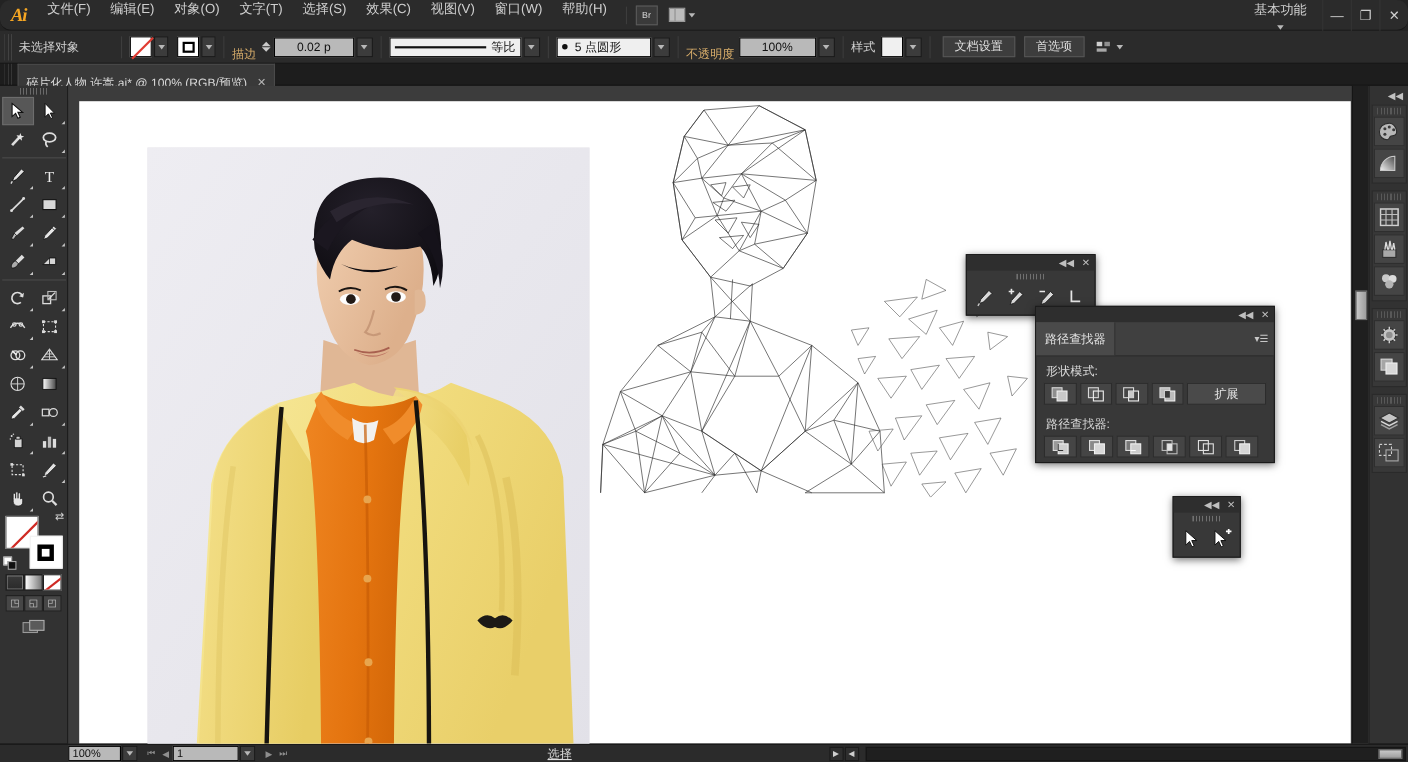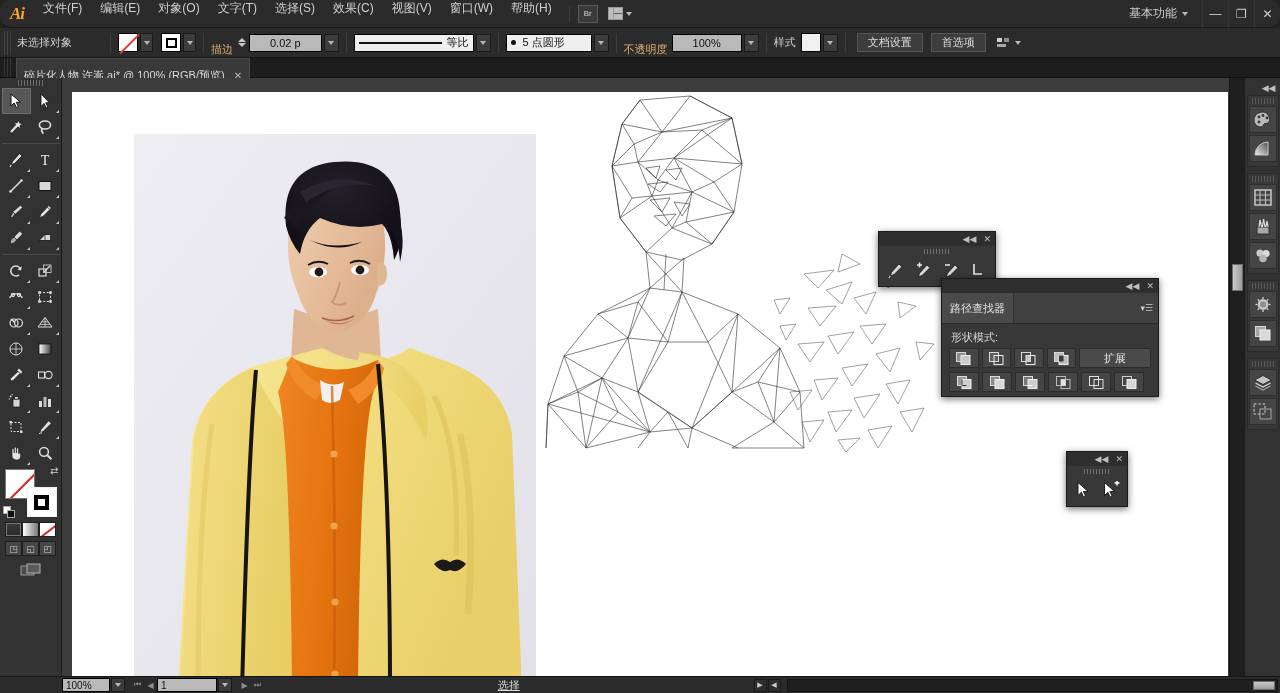--- a/index.html
+++ b/index.html
@@ -33,21 +33,21 @@
   }
   .arrange-btn{ display:flex; align-items:center; gap:3px; margin-right:4px; }
   .arr-ico{ width:15px; height:13px; border:1px solid #9a9a9a; display:flex; }
   .arr-ico i{ display:block; border-right:1px solid #9a9a9a; }
   .arr-ico i:first-child{ width:6px; background:#bdbdbd; }
   .arr-ico i:last-child{ width:8px; border-right:none;
       background:linear-gradient(#bdbdbd 48%,#5a5a5a 48%,#5a5a5a 52%,#bdbdbd 52%); }
   .caret{ width:0;height:0;border-left:3px solid transparent;border-right:3px solid transparent;
     border-top:4px solid #b8b8b8; }
   .menu-right{ margin-left:auto; display:flex; align-items:center; height:28px; }
-  .workspace-btn{ font-size:12px; padding:0 8px; display:flex; align-items:center; gap:5px; }
+  .workspace-btn{ font-size:12px; padding:0 8px; display:flex; align-items:center; gap:5px;flex-direction:column; }
   .wincontrols{ display:flex; height:28px; margin-left:6px; }
   .wc{ width:26px; height:28px; display:flex; align-items:center; justify-content:center;
        color:#cfcfcf; font-size:12px; border-left:1px solid #343434; }
 
   
   .controlbar{
     height:30px; background:#2b2b2b; display:flex; align-items:center;
     border-bottom:1px solid #161616; padding-left:4px; flex:0 0 30px; gap:0;
   }
   .grip{ width:7px; height:24px;
@@ -849,20 +849,21 @@
             <div class="pf-btn">
               <svg width="17" height="15" viewBox="0 0 17 15">
                   <rect x="1.5" y="1.5" width="9" height="9" fill="#bdbdbd" stroke="#d8d8d8"></rect>
                   <rect x="6" y="4.5" width="9" height="9" fill="#bdbdbd" stroke="#f0f0f0"></rect>
                   <rect x="6" y="4.5" width="4.5" height="6" fill="#3a3a3a"></rect>
                 </svg>
             </div>
             <div class="pf-expand">扩展</div>
           </div>
 
+          <div class="pf-sec">路径查找器:</div>
           <div class="pf-row six">
             <div class="pf-btn">
               <svg width="17" height="15" viewBox="0 0 17 15">
                   <rect x="1.5" y="1.5" width="9" height="9" fill="#9a9a9a" stroke="#ddd"></rect>
                   <rect x="6" y="4.5" width="9" height="9" fill="#cfcfcf" stroke="#f0f0f0"></rect>
                   <path d="M6 4.5 v6 h4.5" stroke="#333" fill="none"></path>
                 </svg>
             </div>
             <div class="pf-btn">
               <svg width="17" height="15" viewBox="0 0 17 15">

